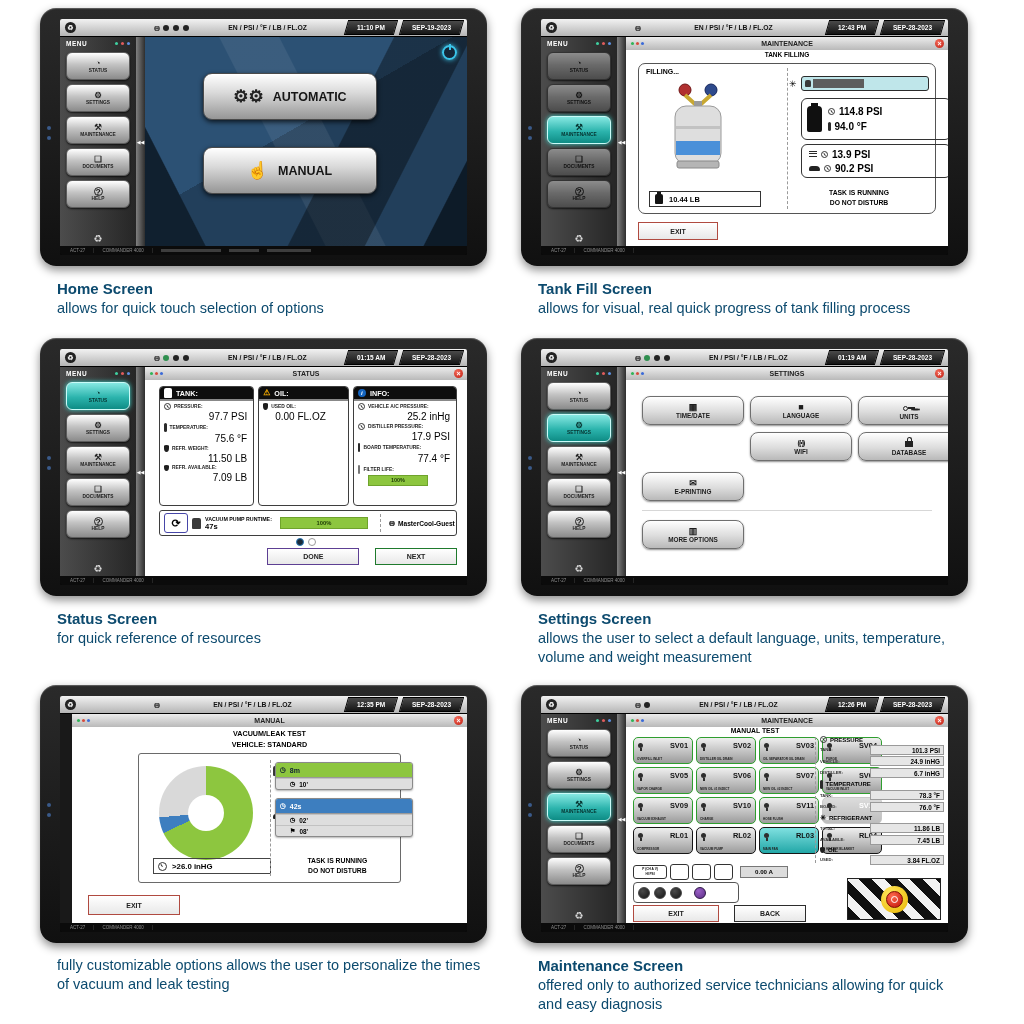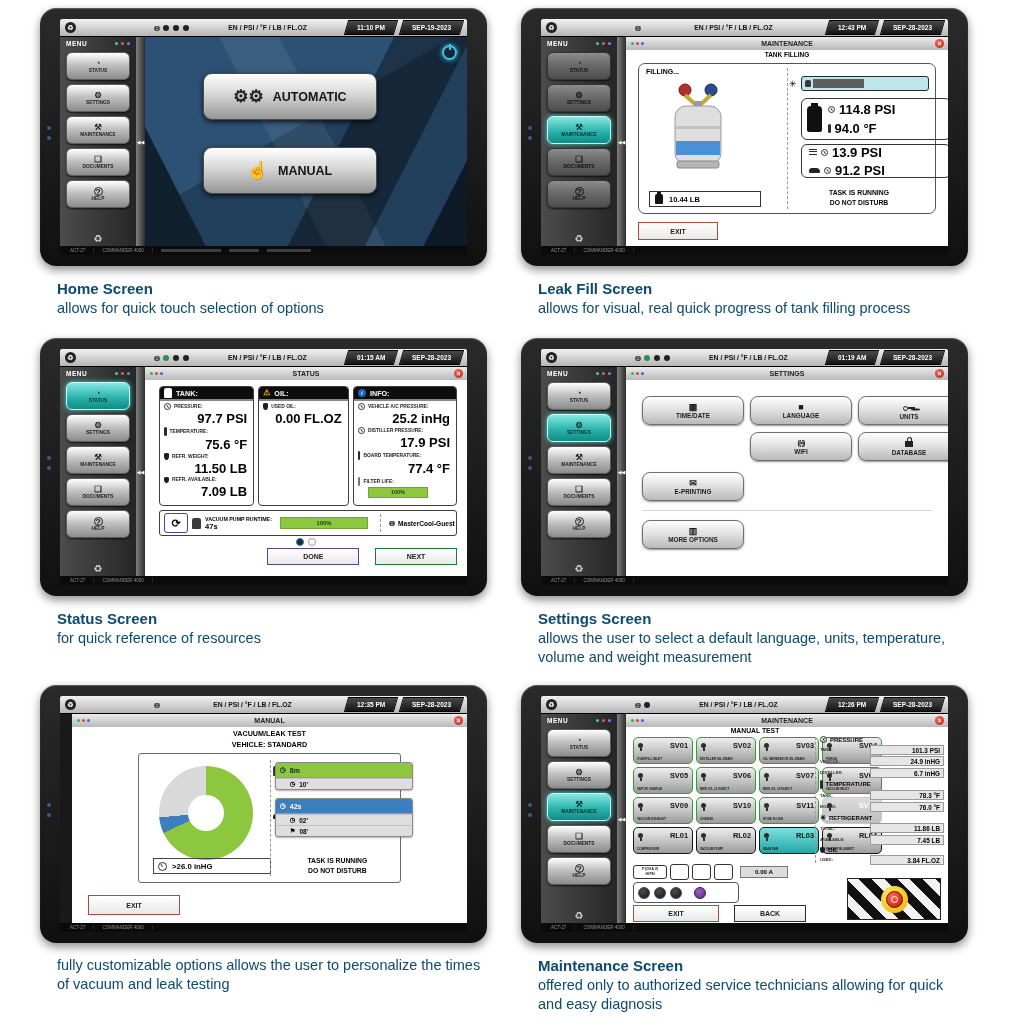--- a/index.html
+++ b/index.html
@@ -93,31 +93,31 @@
   .tf-panel{position:absolute;left:12px;right:12px;top:13px;bottom:32px;border:1.3px solid #555;border-radius:7px;}
   .tf-fill{position:absolute;left:7px;top:4px;font-size:7px;font-weight:bold;}
   .tf-tank{position:absolute;left:28px;top:17px;}
   .tf-weight{position:absolute;left:10px;bottom:6px;width:112px;height:16px;border:1.2px solid #333;display:flex;align-items:center;gap:6px;padding:0 5px;box-sizing:border-box;font-size:7.5px;font-weight:bold;}
   .tf-right{position:absolute;left:50%;right:4px;top:8px;bottom:4px;}
   .tf-prog-row{position:absolute;left:2px;top:4px;display:flex;align-items:center;gap:4px;}
   .tf-prog{width:128px;height:15px;border:1.6px solid #2b2b2b;border-radius:3px;background:#bfe6ea;position:relative;display:flex;align-items:center;padding-left:3px;box-sizing:border-box;}
   .tf-prog .pb{height:9px;background:#5d5d5d;width:42%;margin-left:2px;}
   .tf-boxa{position:absolute;left:14px;top:26px;width:150px;height:42px;border:1.2px solid #333;border-radius:6px;display:flex;align-items:center;gap:6px;padding:2px 5px;box-sizing:border-box;}
   .tf-boxb{position:absolute;left:14px;top:72px;width:150px;height:34px;border:1.2px solid #333;border-radius:6px;display:flex;flex-direction:column;justify-content:center;gap:3px;padding:2px 7px;box-sizing:border-box;}
-  .tf-rrow{display:flex;align-items:center;gap:4px;font-size:13px;font-weight:bold;}
+  .tf-rrow{display:flex;align-items:center;gap:4px;font-size:10px;font-weight:bold;}
   .tf-task{position:absolute;left:0;right:0;top:116px;text-align:center;font-size:6.8px;font-weight:bold;line-height:1.5;}
   .tf-bigtank{width:15px;height:26px;background:#101010;border-radius:4px 4px 2px 2px;position:relative;flex:0 0 auto;}
   .tf-bigtank::before{content:"";position:absolute;top:-3px;left:4px;width:7px;height:3px;background:#101010;}
   
   .st-cols{position:absolute;left:14px;right:10px;top:6px;height:120px;display:flex;gap:4px;}
   .st-col{border:1.4px solid #3e3e3e;border-radius:4px;overflow:hidden;background:#fff;display:flex;flex-direction:column;}
   .st-head{height:12px;background:#0d0d0d;color:#fff;display:flex;align-items:center;gap:4px;padding:0 4px;font-size:7.2px;font-weight:bold;flex:0 0 12px;border-bottom:2px solid #888;}
   .st-rows{padding:2px 4px;display:flex;flex-direction:column;gap:1px;}
   .srow-top{display:flex;align-items:center;gap:3px;font-size:4.9px;font-weight:bold;color:#222;}
-  .srow-val{text-align:right;font-size:13px;font-weight:bold;padding-right:2px;}
+  .srow-val{text-align:right;font-size:10px;font-weight:normal;padding-right:2px;}
   .st-strip{position:absolute;left:14px;right:10px;top:130px;height:24px;border:1.4px solid #3e3e3e;border-radius:3px;display:flex;align-items:center;}
   .st-refresh{width:22px;height:18px;border:1.4px solid #4646a8;border-radius:3px;margin:0 4px;display:flex;align-items:center;justify-content:center;font-size:11px;font-weight:bold;}
   .st-dots{position:absolute;left:0;right:0;top:158px;display:flex;justify-content:center;gap:4px;}
   .pgdot{width:8px;height:8px;border-radius:50%;box-sizing:border-box;}
   .pgdot.on{background:#1b2b3a;border:1.6px solid #2a7ab8;}
   .pgdot.off{background:#fff;border:1.2px solid #9a9a9a;}
   
   .set-btn{position:absolute;width:102px;height:29px;border-radius:8px;border:1px solid #6f6f6f;background:linear-gradient(#ffffff,#dcdcdc 55%,#b9b9b9);
     box-shadow:0 1px 2px rgba(0,0,0,.45);display:flex;flex-direction:column;align-items:center;justify-content:center;font-size:6.4px;font-weight:bold;color:#1c1c1c;box-sizing:border-box;}
   .set-ic{font-size:9px;line-height:10px;}
@@ -354,21 +354,21 @@
                   </div>
                   <div class="tf-boxb">
                     <span class="tf-rrow">
                         <span class="ic-coil"></span>
                         <span class="ic-gauge"></span>
                         <span>13.9 PSI</span>
                       </span>
                     <span class="tf-rrow">
                         <span class="ic-car"></span>
                         <span class="ic-gauge"></span>
-                        <span>91.2 PSI</span>
+                        <span>90.2 PSI</span>
                       </span>
                   </div>
                   <div class="tf-task">
                     <div>TASK IS RUNNING</div>
                     <div>DO NOT DISTURB</div>
                   </div>
                 </div>
               </div>
               <div class="btn-outline b-red" style="left:12px;bottom:6px;width:80px;height:18px;font-size:7px;">EXIT</div>
             </div>
@@ -376,21 +376,21 @@
         </div>
         <div class="bottombar">
           <span>ACT-27</span>
             <span class="fsep">|</span>
           <span>COMMANDER 4000</span>
             <span class="fsep">|</span>
         </div>
       </div>
     </div>
     <div class="caption">
-      <div class="cap-title">Leak Fill Screen</div>
+      <div class="cap-title">Tank Fill Screen</div>
       <div class="cap-desc">allows for visual, real quick progress of tank filling process</div>
     </div>
   </div>
 
   <div class="cell" style="left:40px;top:338px;">
     <div class="tablet">
         <span class="cam"></span>
       <div class="screen">
         <div class="topbar">
           <span class="tb-app">♻</span>

